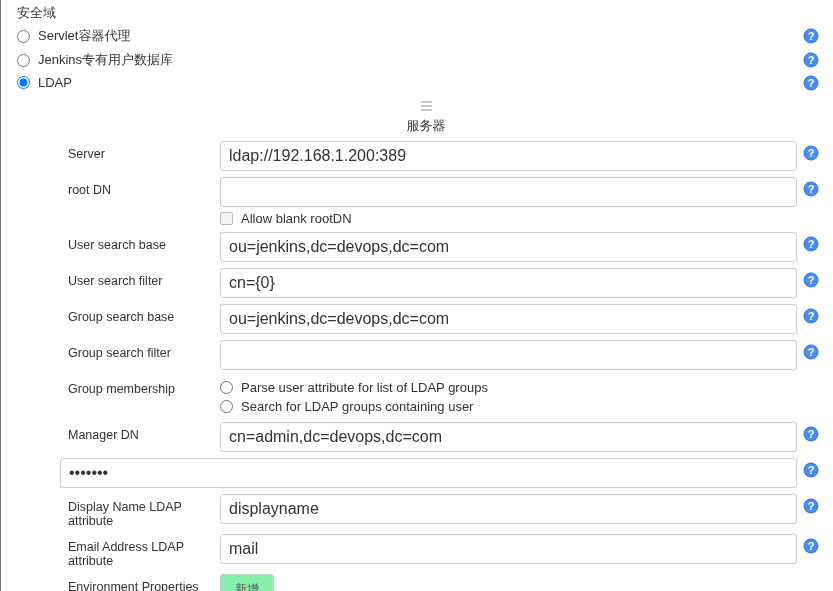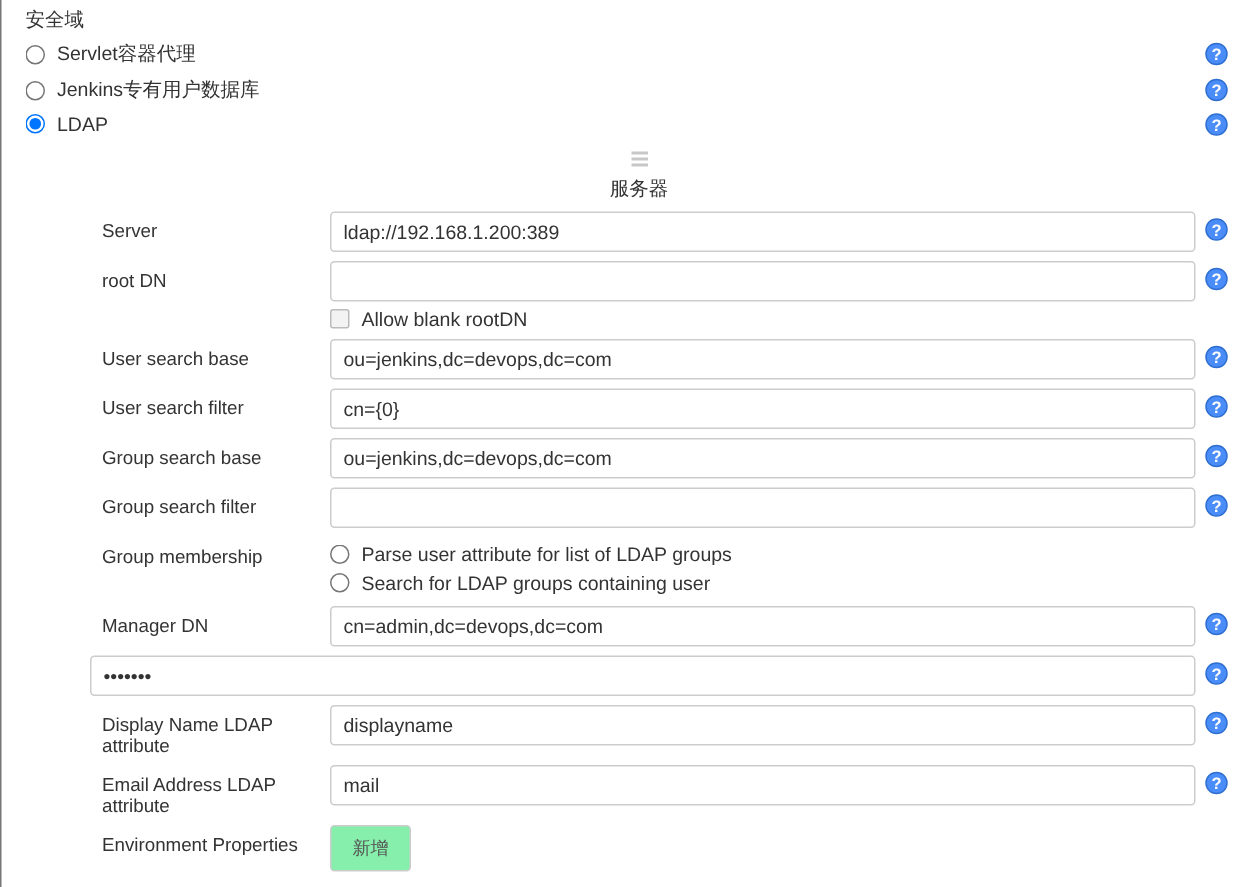--- a/index.html
+++ b/index.html
@@ -77,21 +77,21 @@
     .form-control-wrap {
       flex: 1;
       position: relative;
       padding-right: 26px;
     }
     .text-input {
       width: 100%;
       border: 1px solid #ccc;
       border-radius: 3px;
       padding: 5px 8px;
-      font-size: 13px;
+      font-size: 16px;
       color: #333;
       font-family: inherit;
       background: #fff;
     }
     .input-help {
       position: absolute;
       right: 4px;
       top: 4px;
       width: 16px; height: 16px;
       cursor: pointer;

